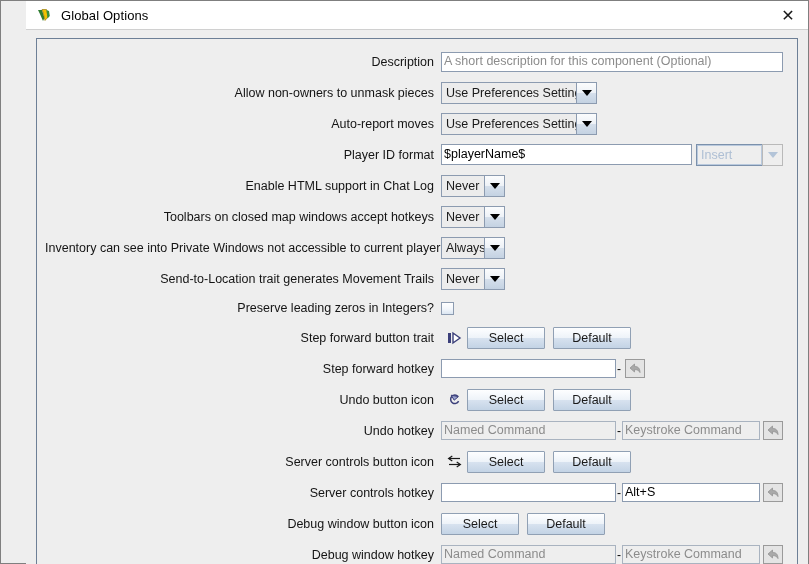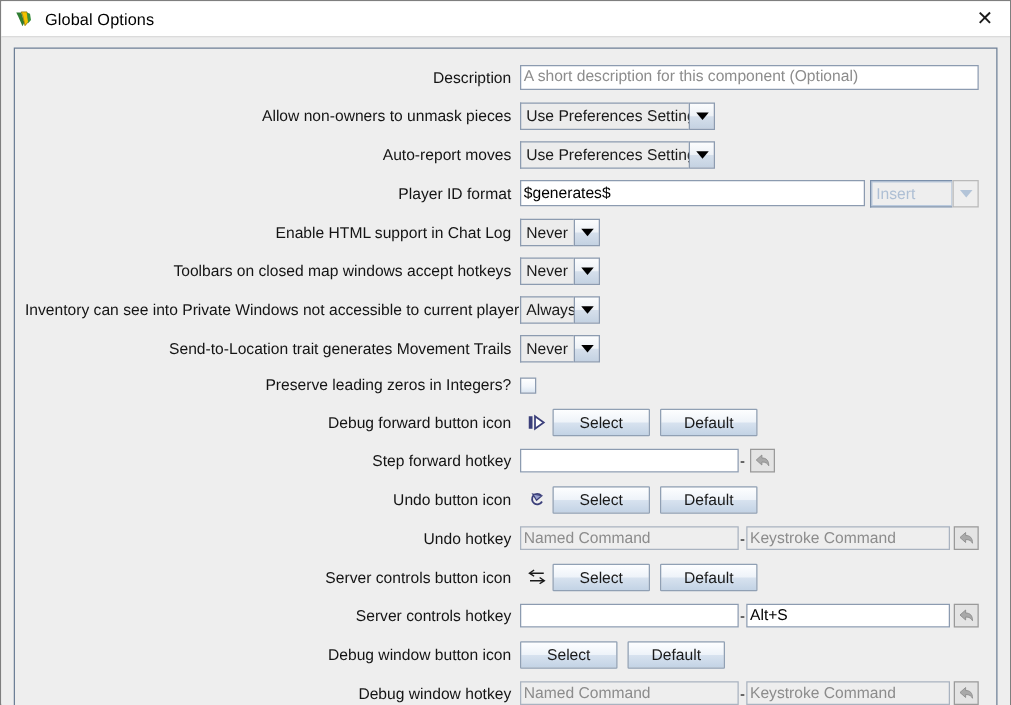--- a/index.html
+++ b/index.html
@@ -18,20 +18,21 @@
   
   .window {
     position: absolute;
     left: 0; top: 0;
     width: 809px; height: 564px;
     box-sizing: border-box;
     border: 1px solid #7f7f7f;
     background: #eeeeee;
     display: flex;
     flex-direction: column;
+    padding-left: 25px;
   }
   .titlebar {
     height: 29px;
     flex: 0 0 29px;
     background: #ffffff;
     border-bottom: 1px solid #d0d0d0;
     display: flex;
     align-items: center;
     padding: 0 0 0 10px;
     box-sizing: border-box;
@@ -280,21 +281,21 @@
               <div class="cb-arrow">
                   <i></i>
                 </div>
             </div>
           </div>
         </div>
 
         <div class="row tall">
           <div class="lbl">Player ID format</div>
           <div class="ctl">
-            <div class="tf" style="width:285px;height:21px;">$generates$</div>
+            <div class="tf" style="width:285px;height:21px;">$playerName$</div>
             <div class="combo disabled focusring" style="margin-left:4px;">
               <div class="cb-text" style="width:66px;">Insert</div>
               <div class="cb-arrow">
                   <i></i>
                 </div>
             </div>
           </div>
         </div>
 
         <div class="row tall">
@@ -346,21 +347,21 @@
         </div>
 
         <div class="row">
           <div class="lbl">Preserve leading zeros in Integers?</div>
           <div class="ctl">
             <div class="cbx"></div>
           </div>
         </div>
 
         <div class="row tall">
-          <div class="lbl">Debug forward button icon</div>
+          <div class="lbl">Step forward button trait</div>
           <div class="ctl">
             <div class="icoslot">
               <svg width="16" height="14" viewBox="0 0 16 14">
                 <rect x="2" y="2" width="3" height="10" fill="#3b3f7a"></rect>
                 <path d="M7 2 L14 7 L7 12 Z" fill="#ffffff" stroke="#3b3f7a" stroke-width="1.4"></path>
               </svg>
             </div>
             <div class="btn">Select</div>
             <div class="btn" style="margin-left:8px;">Default</div>
           </div>

